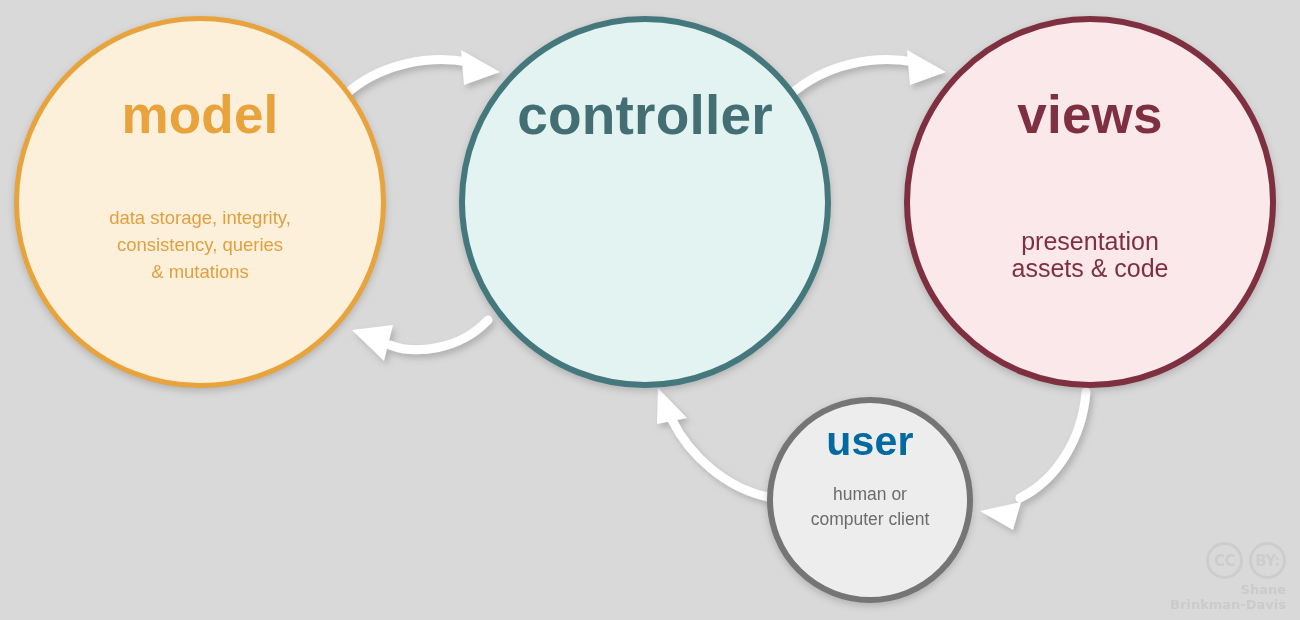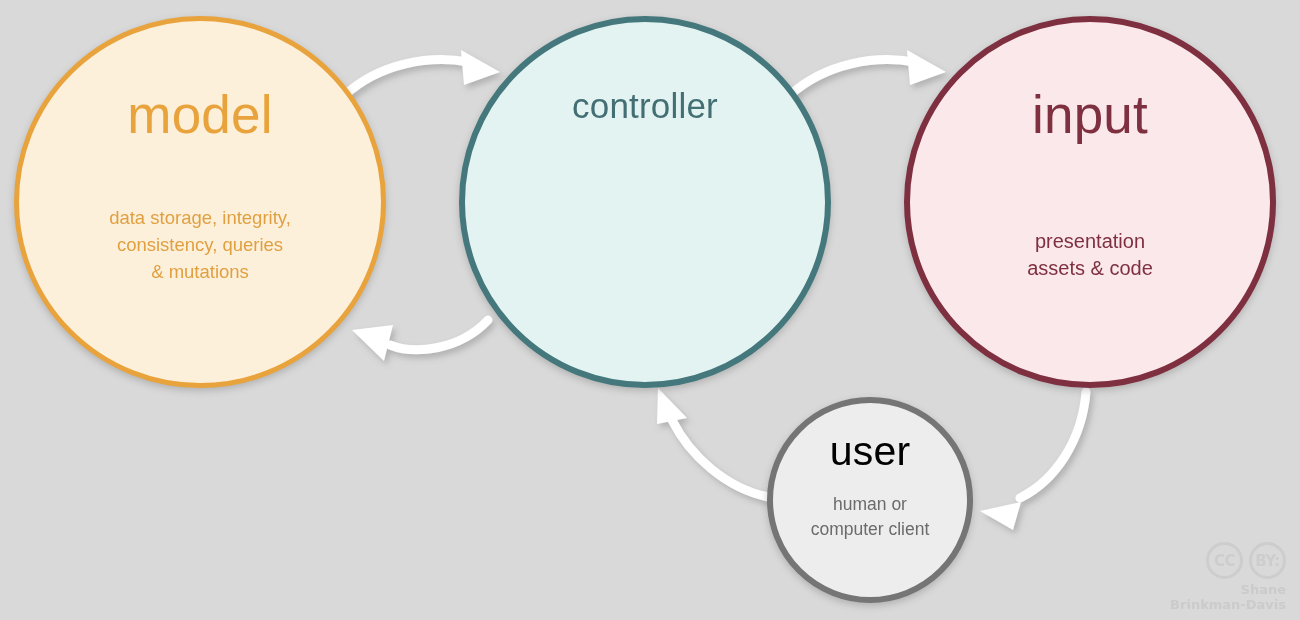--- a/index.html
+++ b/index.html
@@ -32,21 +32,21 @@
     position: absolute;
     border-radius: 50%;
     box-sizing: border-box;
     display: flex;
     flex-direction: column;
     align-items: center;
     z-index: 2;
     box-shadow: 0 3px 7px rgba(90,90,90,0.30);
   }
   .node-title {
-    font-weight: 400;
+    font-weight: 700;
     letter-spacing: 0.2px;
     line-height: 1;
     white-space: nowrap;
   }
   .node-desc {
     text-align: center;
     white-space: pre-line;
   }
 
   
@@ -70,21 +70,21 @@
 
   
   #node-controller {
     left: 459px; top: 16px;
     width: 372px; height: 372px;
     background: #e3f3f1;
     border: 6px solid #44787c;
   }
   #node-controller .node-title {
     color: #436f74;
-    font-size: 35px;
+    font-size: 55px;
     margin-top: 66px;
   }
   #node-controller .node-desc {
     color: #44757a;
     font-size: 18.5px;
     line-height: 27px;
     margin-top: 62px;
   }
 
   
@@ -94,37 +94,37 @@
     background: #fbe8ea;
     border: 6px solid #7e3040;
   }
   #node-view .node-title {
     color: #7e3040;
     font-size: 53px;
     margin-top: 66px;
   }
   #node-view .node-desc {
     color: #7e3040;
-    font-size: 20px;
+    font-size: 25px;
     line-height: 27px;
     margin-top: 87px;
     text-align: center;
   }
 
   
   #node-user {
     left: 767px; top: 397px;
     width: 206px; height: 206px;
     background: #ededed;
     border: 6px solid #757575;
   }
   #node-user .node-title {
-    color: #000000;
+    color: #0369a1;
     font-size: 41px;
-    margin-top: 28px;
+    margin-top: 18px;
   }
   #node-user .node-desc {
     color: #6b6b6b;
     font-size: 17.5px;
     line-height: 25px;
     margin-top: 20px;
   }
 
   
   #license {
@@ -209,21 +209,21 @@
     <div class="node-desc">data storage, integrity,
 consistency, queries
 &amp; mutations</div>
   </div>
 
   <div class="node" id="node-controller">
     <div class="node-title">controller</div>
   </div>
 
   <div class="node" id="node-view">
-    <div class="node-title">input</div>
+    <div class="node-title">views</div>
     <div class="node-desc">presentation
 assets &amp; code</div>
   </div>
 
   <div class="node" id="node-user">
     <div class="node-title">user</div>
     <div class="node-desc">human or
 computer client</div>
   </div>
 

